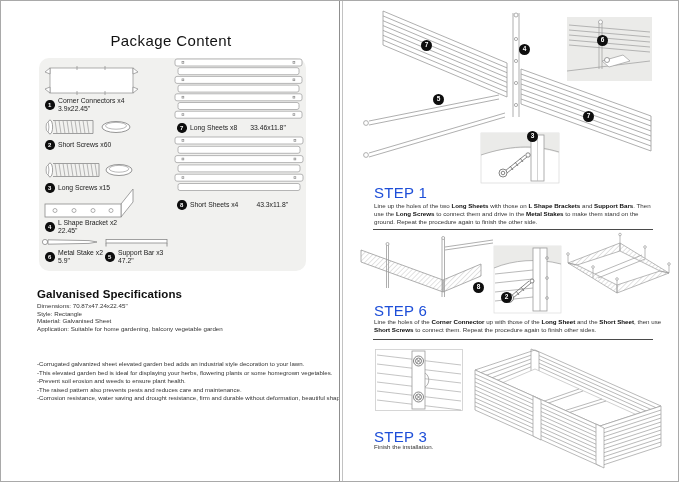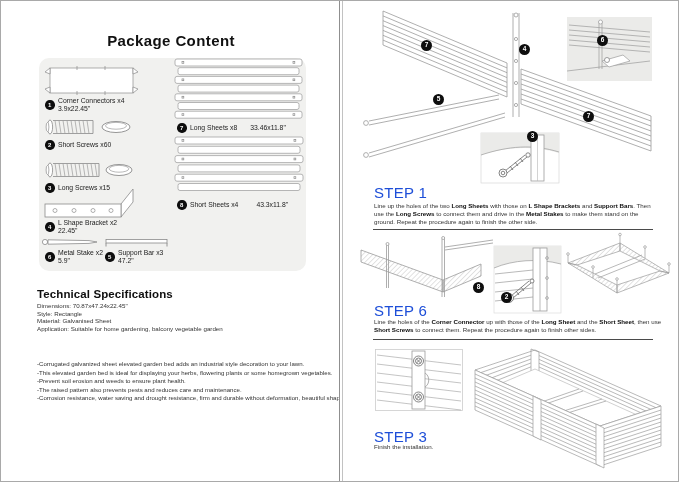--- a/index.html
+++ b/index.html
@@ -1,21 +1,21 @@
 <!DOCTYPE html>
 <html><head>
 <meta charset="utf-8">
 <style>
   html,body{margin:0;padding:0;background:#fff;}
   .page{position:relative;width:679px;height:482px;background:#fff;border:1px solid #a9a9a9;
         box-sizing:border-box;font-family:"Liberation Sans",sans-serif;color:#1c1c1c;overflow:hidden;}
   .divider{position:absolute;top:0;bottom:0;left:338px;width:4px;
            border-left:1px solid #8f8f8f;border-right:1px solid #c2c2c2;box-sizing:border-box;background:#fff;}
   .title{position:absolute;left:0;top:31px;width:340px;text-align:center;
-         font-size:15px;font-weight:bold;letter-spacing:.4px;color:#111;}
+         font-size:15px;font-weight:normal;letter-spacing:.4px;color:#111;}
   .pkgbox{position:absolute;left:38px;top:57px;width:267px;height:213px;background:#f1f1ef;border-radius:10px;}
   .badge{position:absolute;width:11px;height:11px;border-radius:50%;background:#0e0e0e;color:#fff;
          font-size:6.5px;font-weight:bold;display:flex;align-items:center;justify-content:center;line-height:1;}
   .badge.sm{width:9.5px;height:9.5px;font-size:6px;}
   .ilabel{position:absolute;font-size:6.8px;line-height:8px;color:#222;white-space:nowrap;}
   .h2{position:absolute;font-size:11.5px;font-weight:bold;color:#0f0f0f;letter-spacing:.1px;}
   .spec{position:absolute;font-size:6.2px;line-height:7.7px;color:#333;white-space:nowrap;}
   .bullets{position:absolute;font-size:6.1px;line-height:8.5px;color:#333;white-space:nowrap;}
   .steph{position:absolute;font-size:15px;color:#1d4ed8;letter-spacing:.3px;}
   .stepb{position:absolute;font-size:6.2px;line-height:7.9px;color:#333;}
@@ -170,21 +170,21 @@
       <span>Long Sheets x8</span><span style="margin-left:13px">33.46x11.8"</span>
     </div>
   </div>
   <div>
     <span class="badge sm" style="left:176px;top:199px">8</span>
     <div class="ilabel" style="left:189px;top:200px">
       <span>Short Sheets x4</span><span style="margin-left:18px">43.3x11.8"</span>
     </div>
   </div>
 
-  <div class="h2" style="left:36px;top:287px">Technical Specifications</div>
+  <div class="h2" style="left:36px;top:287px">Galvanised Specifications</div>
   <div class="spec" style="left:36px;top:301px">
     <div>Dimensions:  70.87x47.24x22.45"</div>
     <div>Style: Rectangle</div>
     <div>Material: Galvanised Sheet</div>
     <div>Application: Suitable for home gardening, balcony vegetable garden</div>
   </div>
 
   <div class="bullets" style="left:36px;top:359px">
     <div>-Corrugated galvanized sheet elevated garden bed adds an industrial style decoration to your lawn.</div>
     <div>-This elevated garden bed is ideal for displaying your herbs, flowering plants or some homegrown vegetables.</div>

